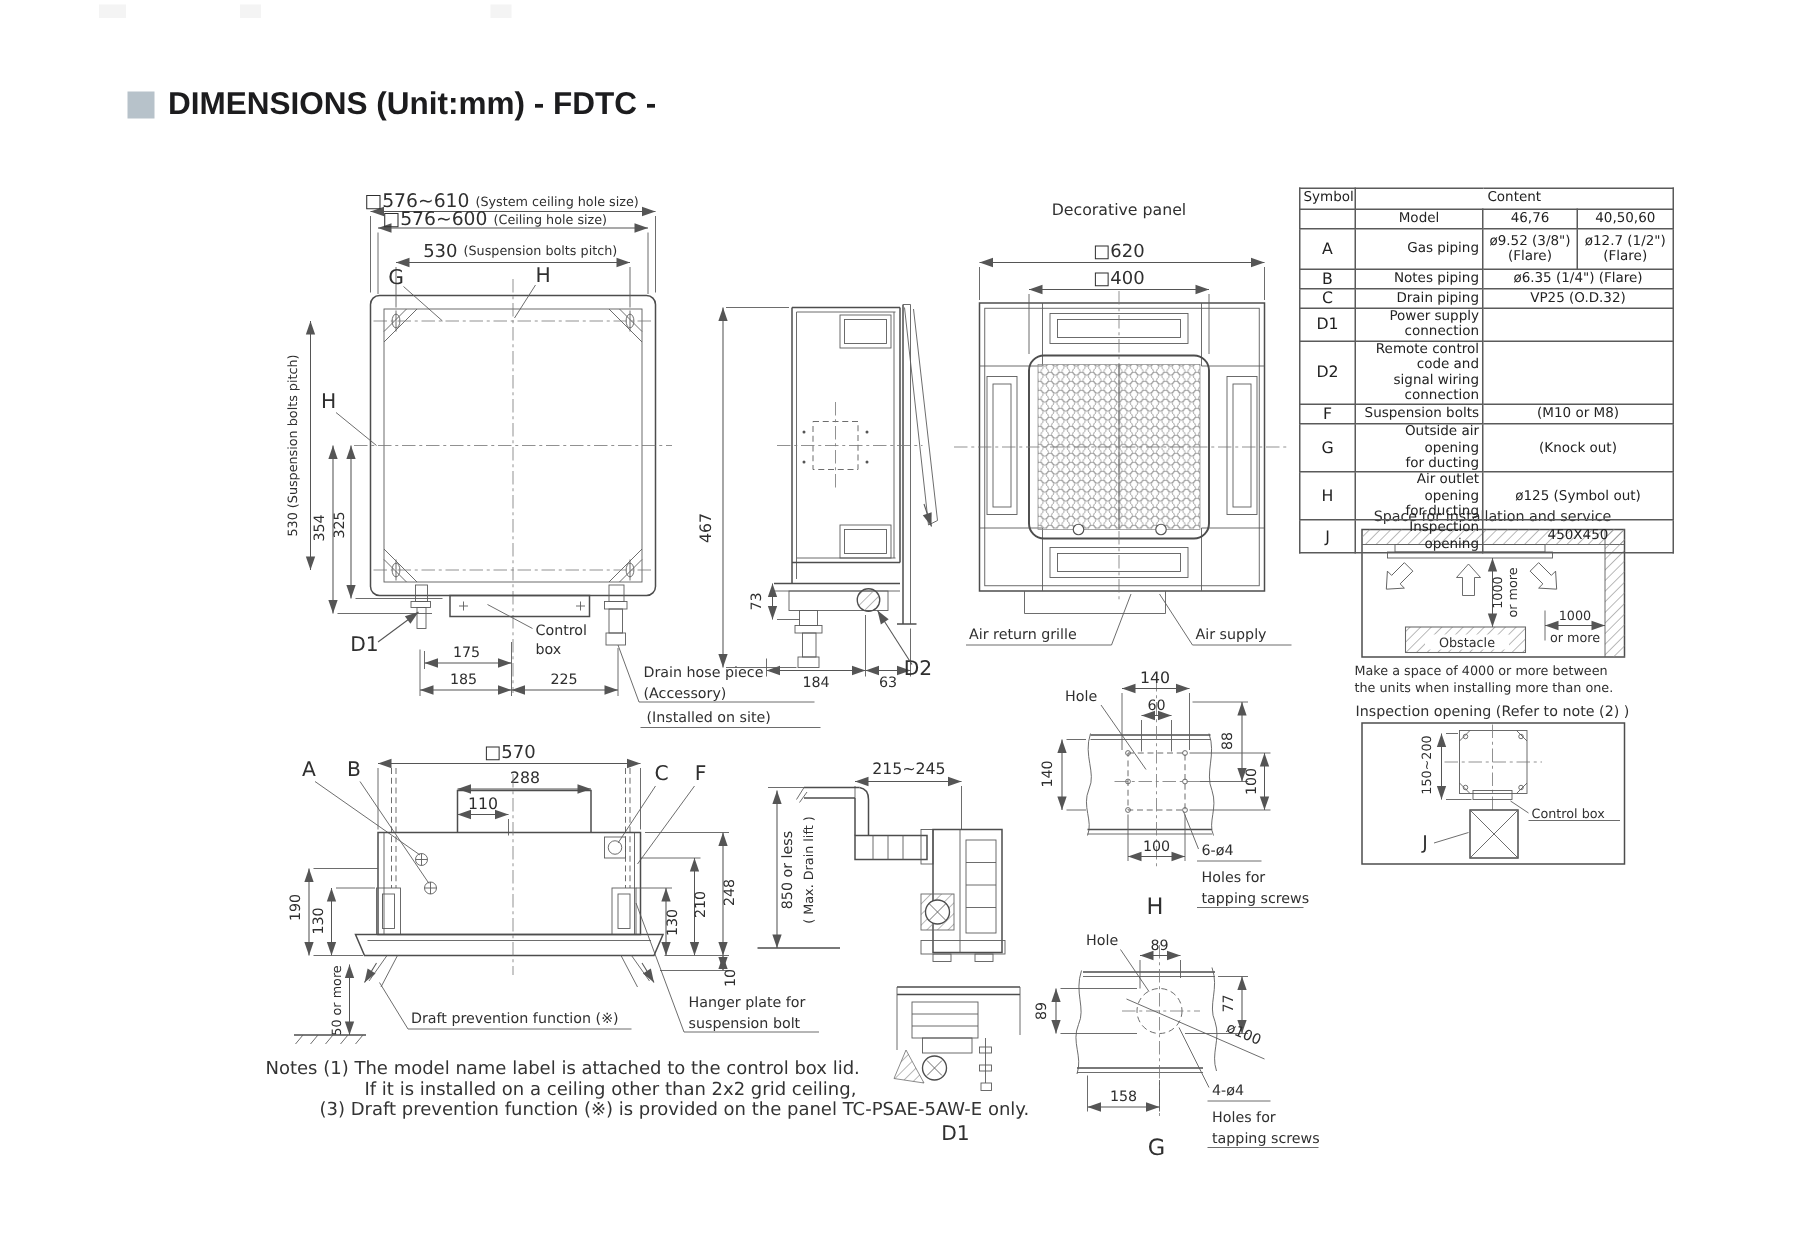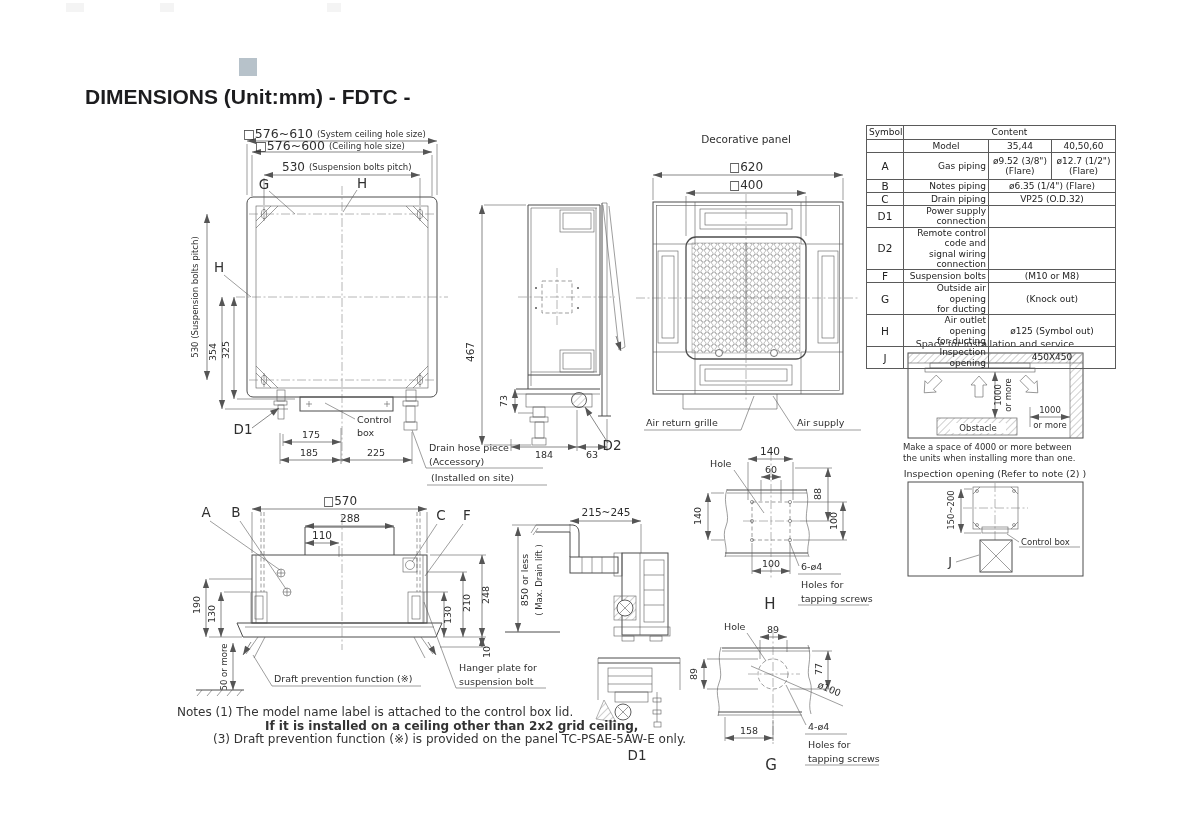--- a/index.html
+++ b/index.html
@@ -1,19 +1,19 @@
 <!DOCTYPE html>
 <html><head>
 <meta charset="utf-8">
 <style>
   html,body{margin:0;padding:0;background:#fff;}
   .canvas{position:relative;width:1200px;height:826px;background:#ffffff;overflow:hidden;
           font-family:"DejaVu Sans",sans-serif;}
   .artifact{position:absolute;background:#f4f4f4;}
-  .title-row{position:absolute;left:85px;top:58px;display:flex;align-items:center;gap:9px;flex-direction:column;}
+  .title-row{position:absolute;left:85px;top:58px;display:flex;align-items:center;gap:9px;}
   .title-sq{width:18px;height:18px;background:#b7c2ca;}
   .title-text{font-family:"Liberation Sans",sans-serif;font-weight:bold;font-size:21px;color:#1c1c1e;}
   svg{position:absolute;left:0;top:0;}
   svg text{font-family:"DejaVu Sans",sans-serif;fill:#2f2f2f;}
   .o{fill:none;stroke:#4d4d4d;stroke-width:1;}
   .t{fill:none;stroke:#5c5c5c;stroke-width:0.6;}
   .d{fill:none;stroke:#555;stroke-width:0.7;}
   .dash{stroke-dasharray:4,2.5;}
   .cl{fill:none;stroke:#7a7a7a;stroke-width:0.55;stroke-dasharray:9,2.5,2,2.5;}
   .t9{font-size:8.5px;}.t10{font-size:9.5px;}.t11{font-size:10.5px;}
@@ -22,21 +22,21 @@
   table.spec{position:absolute;left:866px;top:125px;border-collapse:collapse;table-layout:fixed;
              width:250px;font-size:9px;color:#222;}
   table.spec td,table.spec th{border:1px solid #5a5a5a;padding:0 2px;text-align:center;
              font-weight:normal;line-height:1.15;overflow:hidden;}
   table.spec .nm{text-align:right;}
   table.spec .sym{font-size:10.5px;}
   table.spec .pre{white-space:pre-line;}
   .notes{position:absolute;left:177px;top:706px;font-size:12px;color:#333;line-height:13.5px;}
   .notes div{white-space:nowrap;}
   .n-ind1{margin-left:36px;}
-  .n-ind2{margin-left:88px;font-weight:bold;}
+  .n-ind2{margin-left:66px;}
 </style>
 </head>
 <body>
 
 <div class="canvas">
 
   <div class="artifact" style="left:66px;top:3px;width:18px;height:9px;"></div>
   <div class="artifact" style="left:160px;top:3px;width:14px;height:9px;"></div>
   <div class="artifact" style="left:327px;top:3px;width:14px;height:9px;"></div>
 
@@ -572,21 +572,21 @@
         <col style="width:64px">
       </colgroup>
     <tbody>
         <tr style="height:14px">
       <th>Symbol</th>
       <th colspan="3">Content</th>
     </tr>
     <tr style="height:13px">
       <td></td>
       <td>Model</td>
-      <td>35,44</td>
+      <td>46,76</td>
       <td>40,50,60</td>
     </tr>
     <tr style="height:27px">
       <td class="sym">A</td>
       <td class="nm">Gas piping</td>
       <td class="pre">ø9.52 (3/8")
 (Flare)</td>
       <td class="pre">ø12.7 (1/2")
 (Flare)</td>
     </tr>

